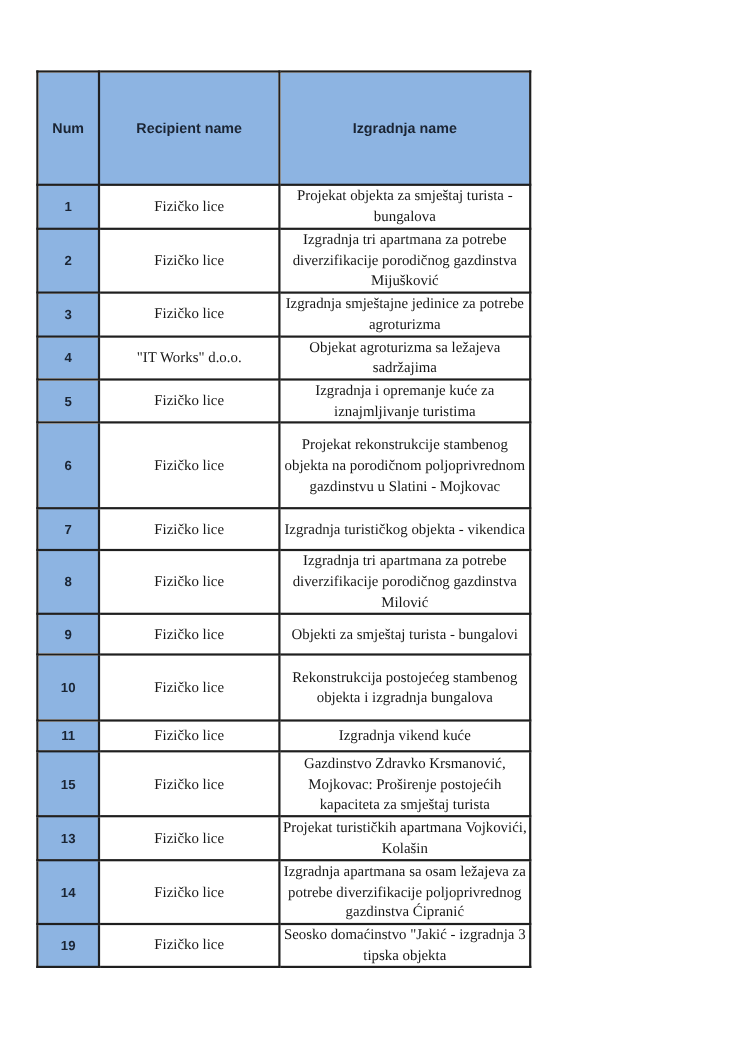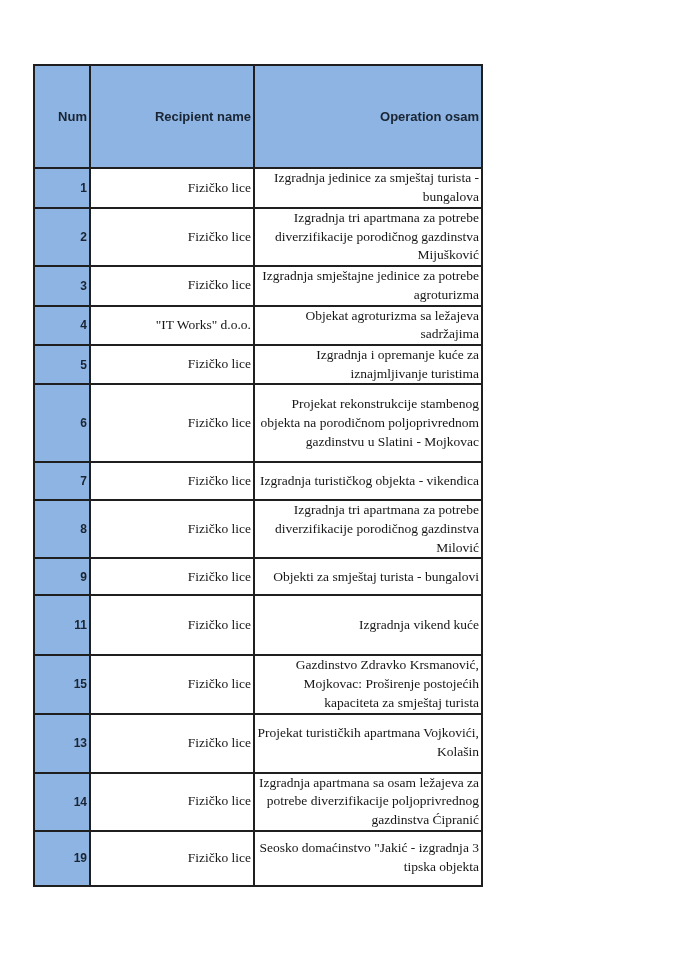--- a/index.html
+++ b/index.html
@@ -32,21 +32,21 @@
     border-collapse: collapse;
     table-layout: fixed;
   }
   col.c-num { width: 56px; }
   col.c-recipient { width: 164px; }
   col.c-operation { width: 228px; }
 
   table.grants th,
   table.grants td {
     border: 2px solid var(--border-color);
-    text-align: right;
+    text-align: center;
     vertical-align: middle;
     padding: 0 2px;
     overflow: hidden;
     margin-left: 29px;
   }
   thead tr { height: 103px; }
   thead th {
     background: var(--cell-blue);
     font-family: "Liberation Sans", sans-serif;
     font-weight: bold;
@@ -71,48 +71,48 @@
   tbody tr:nth-child(1)  { height: 40px; }
   tbody tr:nth-child(2)  { height: 56px; }
   tbody tr:nth-child(3)  { height: 38px; }
   tbody tr:nth-child(4)  { height: 37px; }
   tbody tr:nth-child(5)  { height: 39px; }
   tbody tr:nth-child(6)  { height: 78px; }
   tbody tr:nth-child(7)  { height: 38px; }
   tbody tr:nth-child(8)  { height: 57px; }
   tbody tr:nth-child(9)  { height: 37px; }
   tbody tr:nth-child(10) { height: 60px; }
-  tbody tr:nth-child(11) { height: 52px; }
+  tbody tr:nth-child(11) { height: 28px; }
   tbody tr:nth-child(12) { height: 59px; }
   tbody tr:nth-child(13) { height: 38px; }
   tbody tr:nth-child(14) { height: 55px; }
   tbody tr:nth-child(15) { height: 39px; }
 </style>
 </head>
 <body>
 
 <div class="page">
   <table class="grants">
     <colgroup>
       <col class="c-num">
       <col class="c-recipient">
       <col class="c-operation">
     </colgroup>
     <thead>
       <tr>
         <th>Num</th>
         <th>Recipient name</th>
-        <th>Operation osam</th>
+        <th>Izgradnja name</th>
       </tr>
     </thead>
     <tbody>
         <tr>
     <td class="num-cell">1</td>
     <td class="body-cell">Fizičko lice</td>
-    <td class="body-cell">Izgradnja jedinice za smještaj turista - bungalova</td>
+    <td class="body-cell">Projekat objekta za smještaj turista - bungalova</td>
   </tr>
         <tr>
     <td class="num-cell">2</td>
     <td class="body-cell">Fizičko lice</td>
     <td class="body-cell">Izgradnja tri apartmana za potrebe diverzifikacije porodičnog gazdinstva Mijušković</td>
   </tr>
         <tr>
     <td class="num-cell">3</td>
     <td class="body-cell">Fizičko lice</td>
     <td class="body-cell">Izgradnja smještajne jedinice za potrebe agroturizma</td>
@@ -141,20 +141,25 @@
     <td class="num-cell">8</td>
     <td class="body-cell">Fizičko lice</td>
     <td class="body-cell">Izgradnja tri apartmana za potrebe diverzifikacije porodičnog gazdinstva Milović</td>
   </tr>
         <tr>
     <td class="num-cell">9</td>
     <td class="body-cell">Fizičko lice</td>
     <td class="body-cell">Objekti za smještaj turista - bungalovi</td>
   </tr>
         <tr>
+    <td class="num-cell">10</td>
+    <td class="body-cell">Fizičko lice</td>
+    <td class="body-cell">Rekonstrukcija postojećeg stambenog objekta i izgradnja bungalova</td>
+  </tr>
+        <tr>
     <td class="num-cell">11</td>
     <td class="body-cell">Fizičko lice</td>
     <td class="body-cell">Izgradnja vikend kuće</td>
   </tr>
         <tr>
     <td class="num-cell">15</td>
     <td class="body-cell">Fizičko lice</td>
     <td class="body-cell">Gazdinstvo Zdravko Krsmanović, Mojkovac: Proširenje postojećih kapaciteta za smještaj turista</td>
   </tr>
         <tr>

